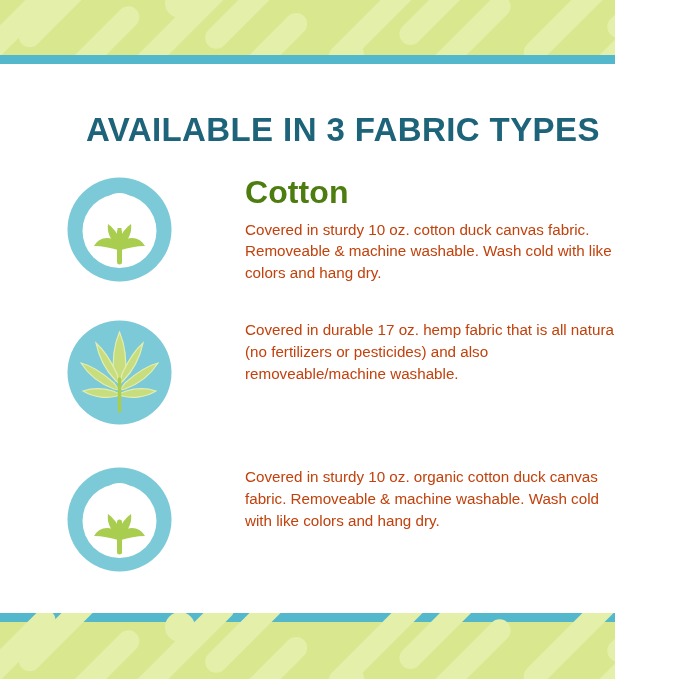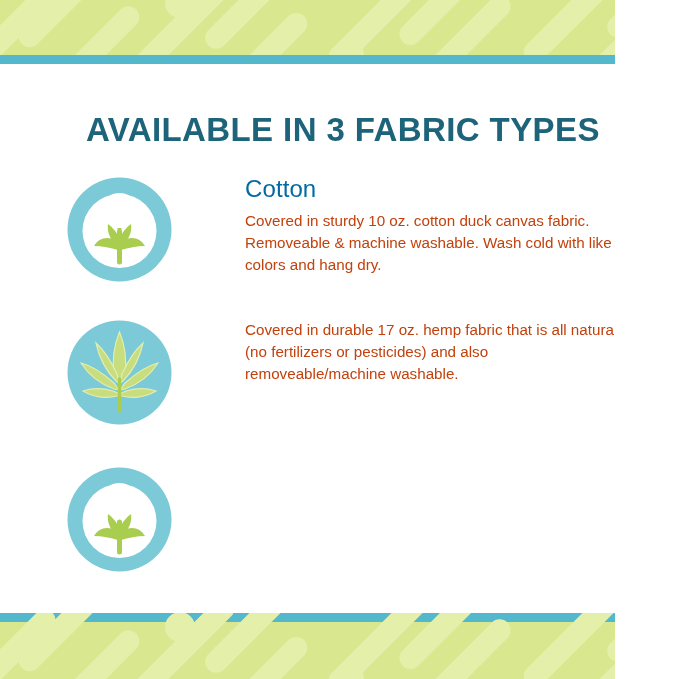--- a/index.html
+++ b/index.html
@@ -103,23 +103,23 @@
   }
   .icon-wrap svg { display: block; }
 
   .feature-text {
     position: absolute;
     left: 245px;
     top: 0;
     width: 380px;
   }
   .feature-head {
-    font-size: 24px;
-    font-weight: normal;
-    color: #0369a1;
+    font-size: 32px;
+    font-weight: bold;
+    color: #4d7c0f;
     line-height: 1.05;
     margin: 0 0 9px 0;
     letter-spacing: 0.1px;
     font-family: "Liberation Sans", sans-serif;
   }
   .feature-body {
     font-size: 15.2px;
     line-height: 1.44;
     color: #c2410c;
     margin: 0;
@@ -204,20 +204,21 @@
         <circle cx="53.5" cy="55" r="37" fill="#ffffff"></circle>
         <path d="M53.5 17 C44 17 38 23 38 30 C31 28 24 33 24 41 C18 44 17 52 21 58 C18 65 22 73 30 75 C34 82 44 85 51 81 L53.5 79 L56 81 C63 85 73 82 77 75 C85 73 89 65 86 58 C90 52 89 44 83 41 C83 33 76 28 69 30 C69 23 63 17 53.5 17 Z" fill="#ffffff"></path>
         <path d="M53.5 86 L53.5 56" stroke="#a8cd4f" stroke-width="5" stroke-linecap="round"></path>
         <path d="M53.5 62 C50 55 45 50 42 48 C41 54 43 62 49 68 Z" fill="#a8cd4f"></path>
         <path d="M53.5 62 C57 55 62 50 65 48 C66 54 64 62 58 68 Z" fill="#a8cd4f"></path>
         <path d="M52 74 C45 72 36 70 28 70 C33 62 42 59 52 66 Z" fill="#a8cd4f"></path>
         <path d="M55 74 C62 72 71 70 79 70 C74 62 65 59 55 66 Z" fill="#a8cd4f"></path>
       </svg>
     </div>
     <div class="feature-text">
+      <p class="feature-body">Covered in sturdy 10 oz. organic cotton duck canvas fabric. Removeable &amp; machine washable. Wash cold with like colors and hang dry.</p>
     </div>
   </div>
 
   <div class="band band-bottom">
     <div class="band-stripe"></div>
     <div class="band-green">
       <div class="pattern">
         <div class="pstroke" style="left:-10px;  top:62px;  width:120px; height:22px;"></div>
         <div class="pstroke" style="left:40px;   top:22px;  width:150px; height:22px;"></div>
         <div class="pstroke" style="left:95px;   top:74px;  width:95px;  height:22px;"></div>

